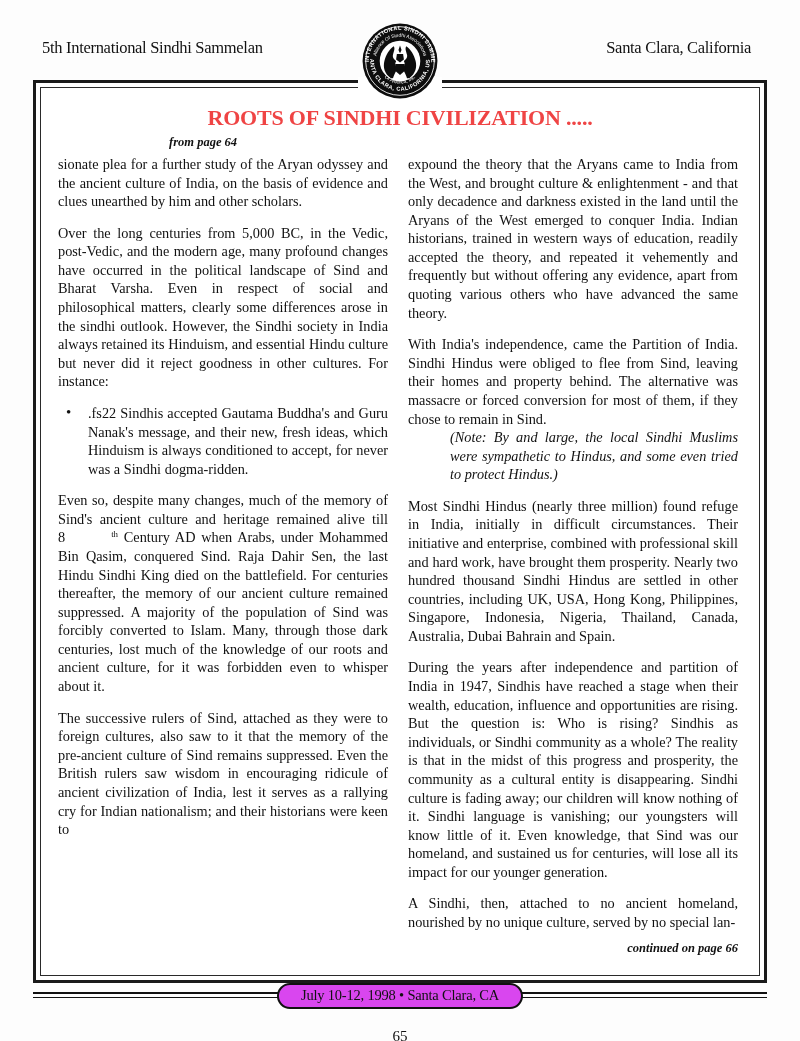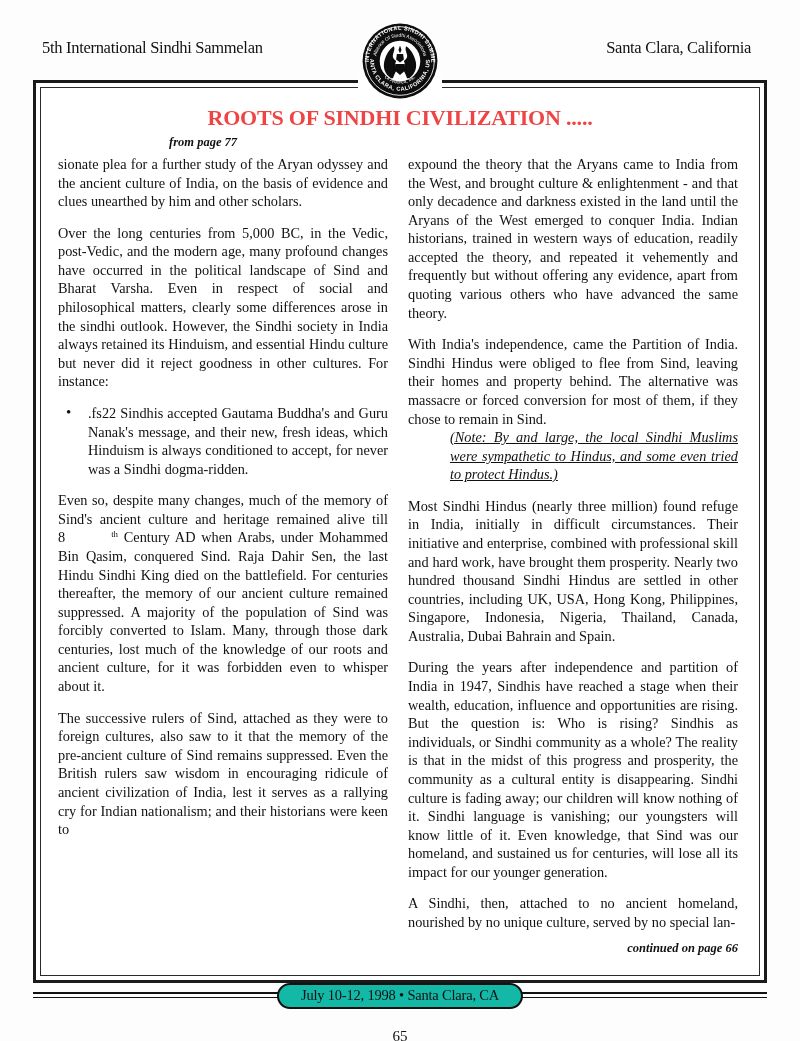--- a/index.html
+++ b/index.html
@@ -163,21 +163,20 @@
     top: -1px;
     font-size: 15px;
   }
 
   .note {
     margin: 0 0 2px 0;
     padding-left: 42px;
     font-style: italic;
     text-align: justify;
     line-height: 1.30;
-    text-decoration: underline;
   }
 
   .continued {
     margin-top: 8px;
     text-align: right;
     font-style: italic;
     font-weight: bold;
     font-size: 12.5px;
   }
 
@@ -203,21 +202,21 @@
     top: 9px;
     border-top: 2px solid #111;
     border-bottom: 1px solid #111;
     height: 3px;
   }
   .footer-pill {
     position: absolute;
     left: 50%;
     top: 0;
     transform: translateX(-50%);
-    background: #14b8a6;
+    background: #d946ef;
     border: 2.2px solid #111;
     border-radius: 14px;
     padding: 2px 22px 3px 22px;
     font-size: 14.5px;
     white-space: nowrap;
     letter-spacing: -0.2px;
   }
   .page-number {
     position: absolute;
     left: 0;
@@ -270,21 +269,21 @@
         <textPath href="#arcBot2" startOffset="50%" text-anchor="middle">Of America, Inc.</textPath>
       </text>
     </svg>
   </div>
 
   <div class="frame-outer">
     <div class="frame-notch"></div>
     <div class="frame-inner"></div>
 
     <div class="title">ROOTS OF SINDHI CIVILIZATION .....</div>
-    <div class="from-page">from page 77</div>
+    <div class="from-page">from page 64</div>
 
     <div class="columns">
 
       <div class="col col-left">
 
         <p>sionate plea for a further study of the Aryan odyssey and the ancient culture of India, on the basis of evidence and clues unearthed by him and other scholars.</p>
 
 
         <p>Over the long centuries from 5,000 BC, in the Vedic, post-Vedic, and the modern age, many profound changes have occurred in the political landscape of Sind and Bharat Varsha.  Even in respect of social and philosophical matters, clearly some differences arose in the sindhi outlook.  However, the Sindhi society in India always retained its Hinduism, and essential Hindu culture but never did it reject goodness in other cultures.  For instance:</p>
 

